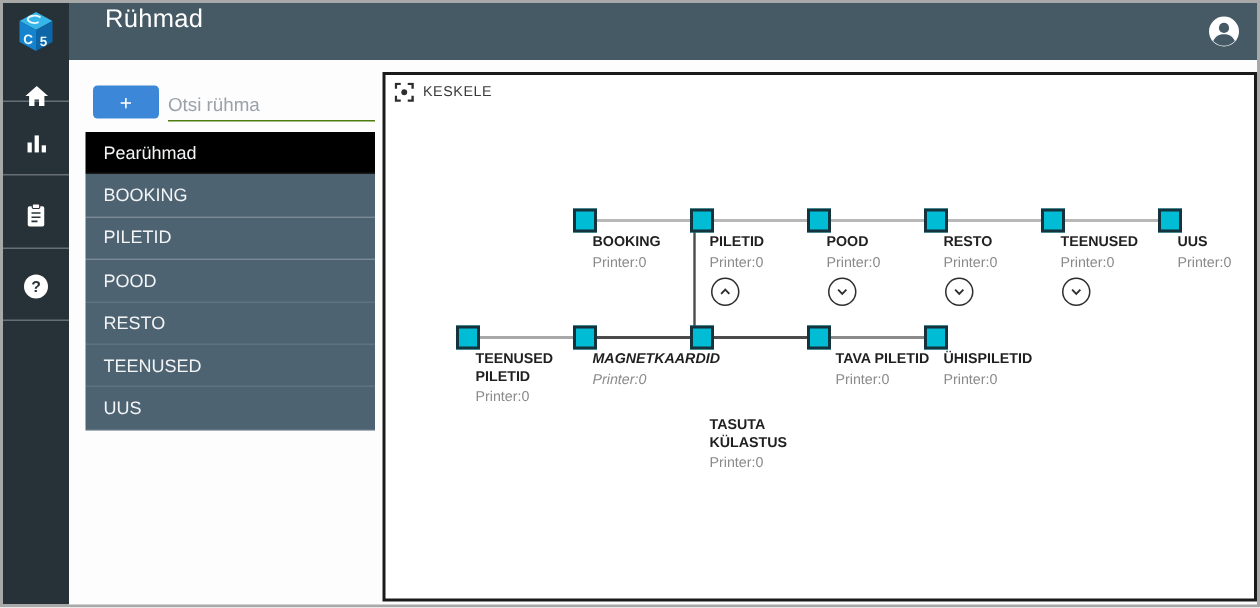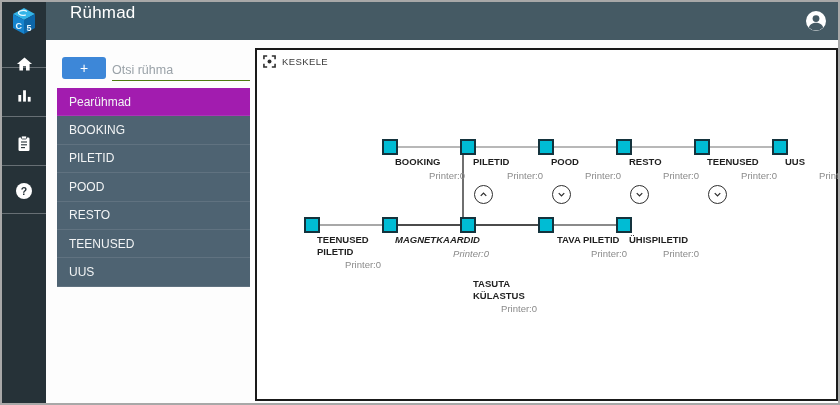--- a/index.html
+++ b/index.html
@@ -16,32 +16,32 @@
   .sidebar { position:absolute; left:0; top:38px; width:44px; height:363px; background:#263238; }
   .nav-item { position:absolute; left:0; width:44px; height:44px; display:flex; align-items:center; justify-content:center; cursor:pointer; }
   .nav-sep { position:absolute; left:0; width:44px; height:1px; background:rgba(255,255,255,.30); }
 
   
   .add-btn { position:absolute; left:60px; top:55px; width:44px; height:22px; background:#3d87d8; border:none; border-radius:3px; color:#fff; font-size:14px; line-height:20px; cursor:pointer; }
   .search-input { position:absolute; left:110px; top:57px; width:138px; height:22px; border:none; border-bottom:1px solid #4d7c0f; background:transparent; font-size:12.5px; color:#333; outline:none; font-family:"Liberation Sans",sans-serif; }
   .search-input::placeholder { color:#9aa2a8; }
   .group-list { position:absolute; left:55px; top:86px; width:193px; list-style:none; }
   .group-item { height:28.4px; display:flex; align-items:center; padding-left:12px; background:#4e6372; color:#f2f4f5; font-size:12px; cursor:pointer; border-bottom:1px solid rgba(255,255,255,.10); }
-  .group-item.selected { background:#a21caf; }
+  .group-item.selected { background:#000000; }
 
   
   .canvas { position:absolute; left:253px; top:46px; width:583px; height:353px; background:#ffffff; border:2px solid #1a1a1a;padding-left:32px; }
   .center-btn { position:absolute; left:6px; top:5px; display:flex; align-items:center; gap:6px; background:none; border:none; cursor:pointer; color:#3a3a3a; font-size:9.5px; letter-spacing:.4px; font-family:"Liberation Sans",sans-serif; }
   .edges { position:absolute; left:0; top:0; }
   .node-sq { position:absolute; width:16px; height:16px; background:#00bcd4; border:2px solid #14333d; cursor:pointer; }
   .nlabel { position:absolute; width:70px; color:#1f1f1f; }
   .nlabel.narrow { width:64px; }
   .nlabel.wide { width:94px;font-style:italic; }
   .nname { font-size:9.5px; font-weight:700; line-height:11.5px; }
-  .nprinter { font-size:9.5px; color:#8a8a8a; margin-top:2px;text-align:right; }
+  .nprinter { font-size:9.5px; color:#8a8a8a; margin-top:2px; }
   .expander { width:19px; height:19px; border:1.5px solid #2e2e2e; border-radius:50%; margin-top:4px; margin-left:1px; display:flex; align-items:center; justify-content:center; cursor:pointer; background:#fff; }
 </style>
 </head>
 <body>
 
 <div class="page">
 
   <div class="header">
     <div class="logo-box">
       <svg width="28" height="30" viewBox="0 0 28 30">

